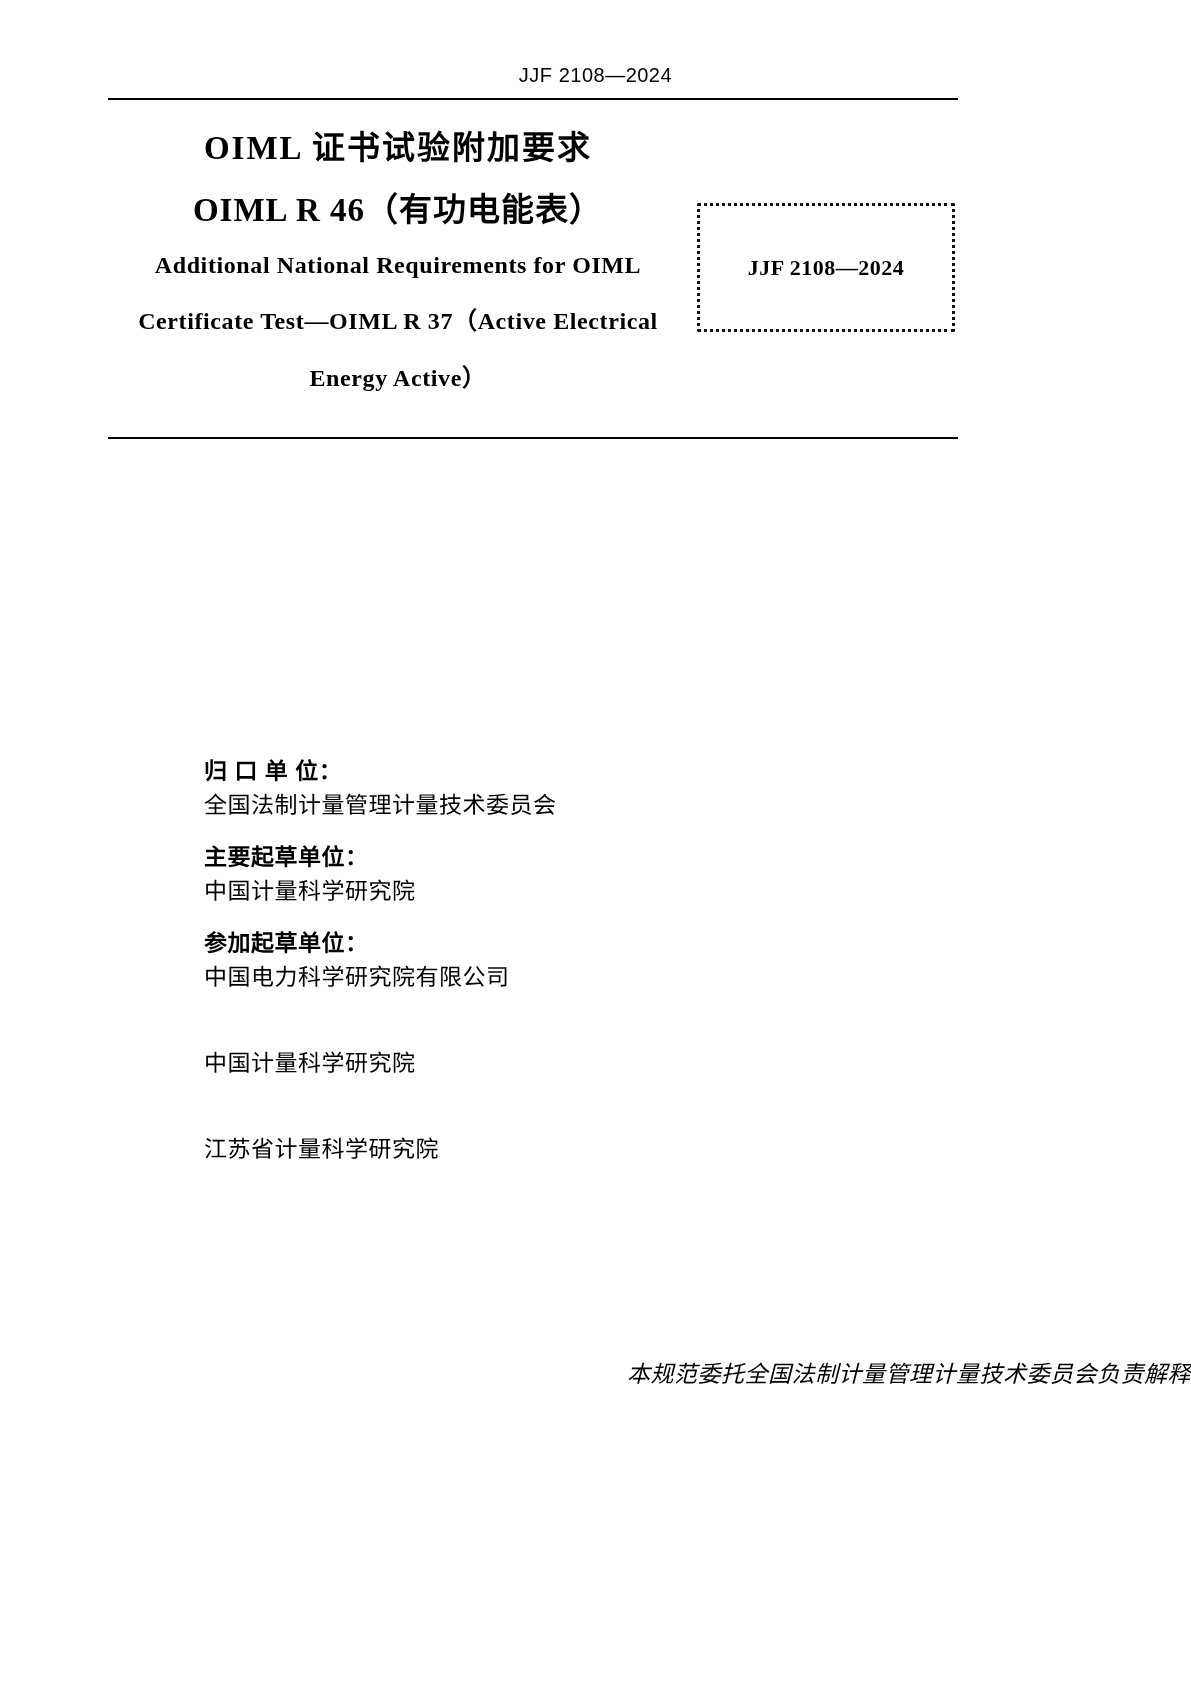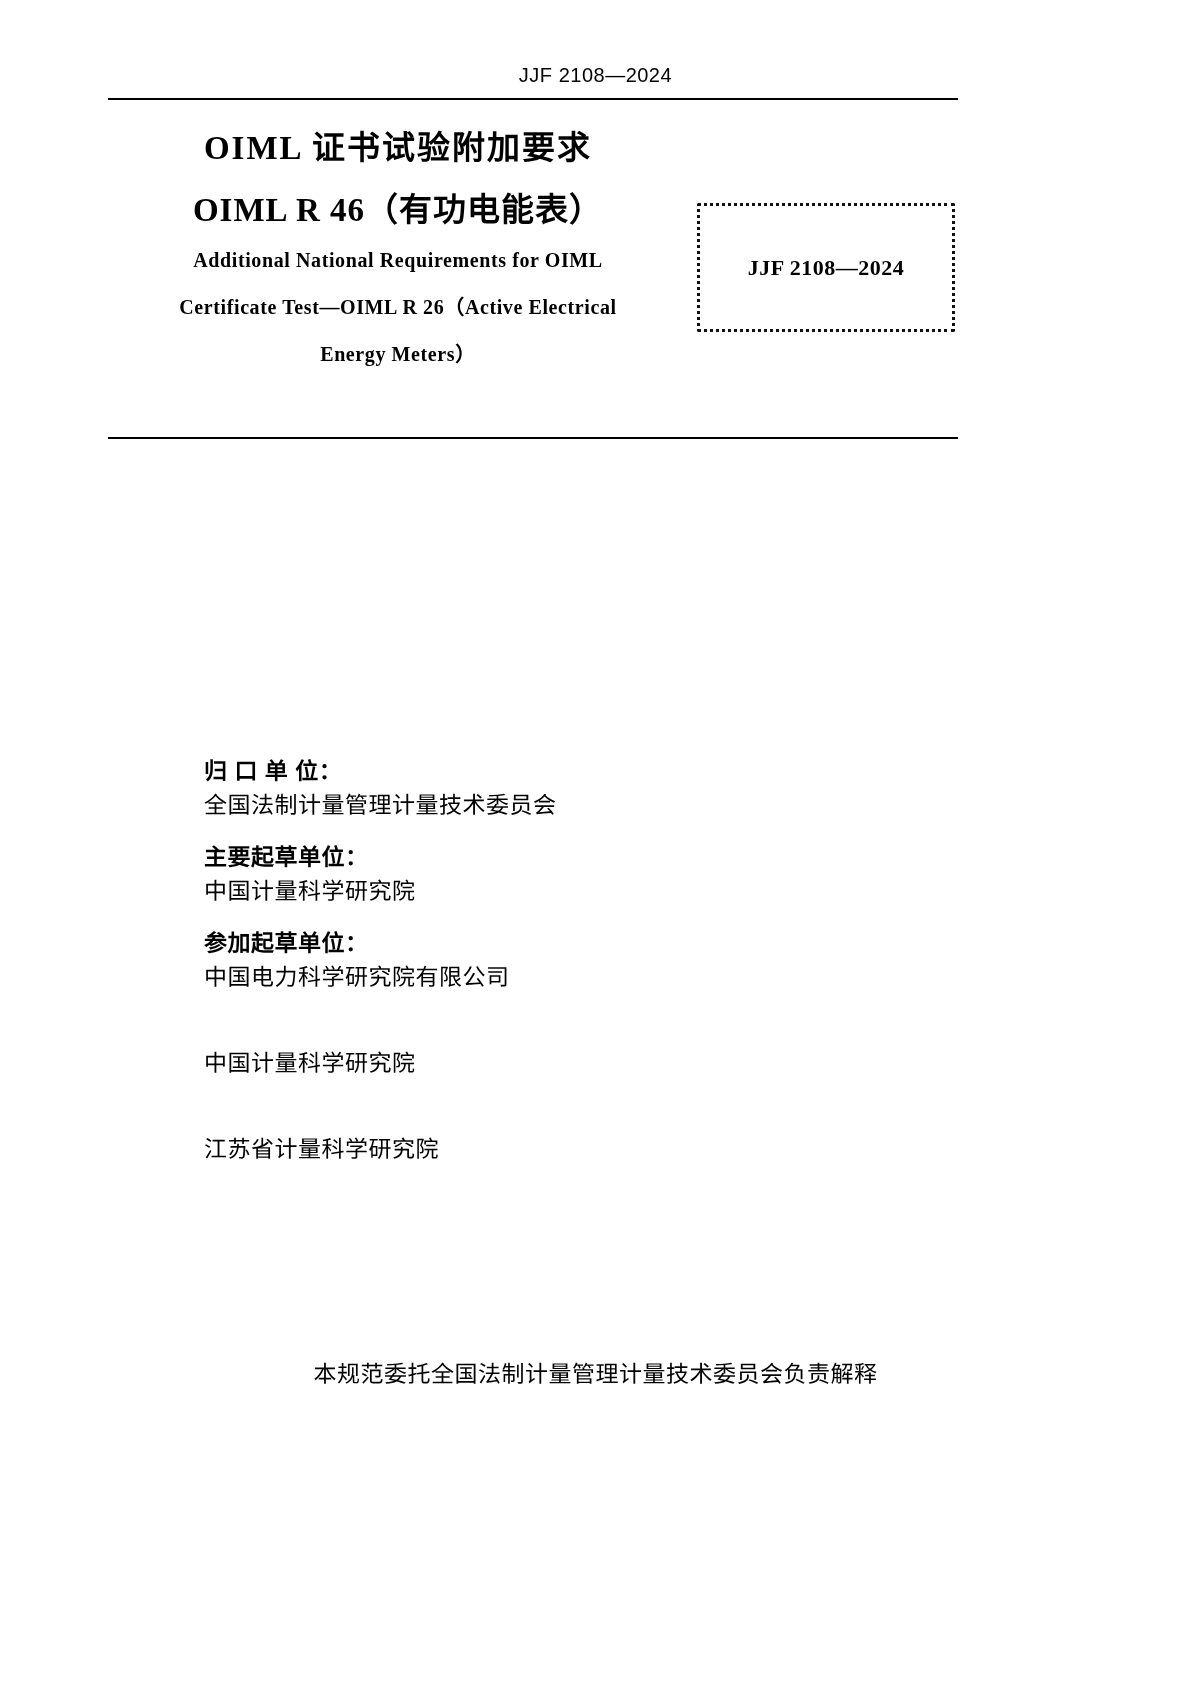--- a/index.html
+++ b/index.html
@@ -64,21 +64,21 @@
     font-weight: bold;
     font-size: 33px;
     letter-spacing: 1px;
     line-height: 1.5;
     margin: 12px 0 2px 0;
     white-space: nowrap;
   }
   .title-en {
     font-family: "Liberation Serif", "DejaVu Serif", serif;
     font-weight: bold;
-    font-size: 20px;
+    font-size: 24px;
     line-height: 2.35;
     letter-spacing: 0.6px;
     margin: 0;
     white-space: nowrap;
   }
 
   
   .stamp-box {
     position: absolute;
     top: 203px;
@@ -127,42 +127,43 @@
     letter-spacing: 0.5px;
   }
   .credit-row.cont .credit-label { visibility: hidden; }
 
   
   .footer-note {
     position: absolute;
     top: 1355px;
     left: 0;
     width: 1191px;
-    text-align: center;
+    text-align: right;
     font-family: "Liberation Sans", "DejaVu Sans", sans-serif;
     font-size: 23px;
     letter-spacing: 0.5px;
     white-space: nowrap;
+    font-style: italic;
   }
 </style>
 </head>
 <body>
 
 <div class="page">
 
   <div class="header-code">JJF 2108—2024</div>
 
   <div class="rule rule-top"></div>
 
   <div class="title-block">
     <p class="title-cn">OIML 证书试验附加要求</p>
     <p class="title-cn-2">OIML R 46（有功电能表）</p>
     <p class="title-en">Additional National Requirements for OIML</p>
-    <p class="title-en">Certificate Test—OIML R 26（Active Electrical</p>
-    <p class="title-en">Energy Meters）</p>
+    <p class="title-en">Certificate Test—OIML R 37（Active Electrical</p>
+    <p class="title-en">Energy Active）</p>
   </div>
 
   <div class="stamp-box">
     <span class="stamp-text">JJF 2108—2024</span>
   </div>
 
   <div class="rule rule-bottom"></div>
 
   <div class="credits">
 

